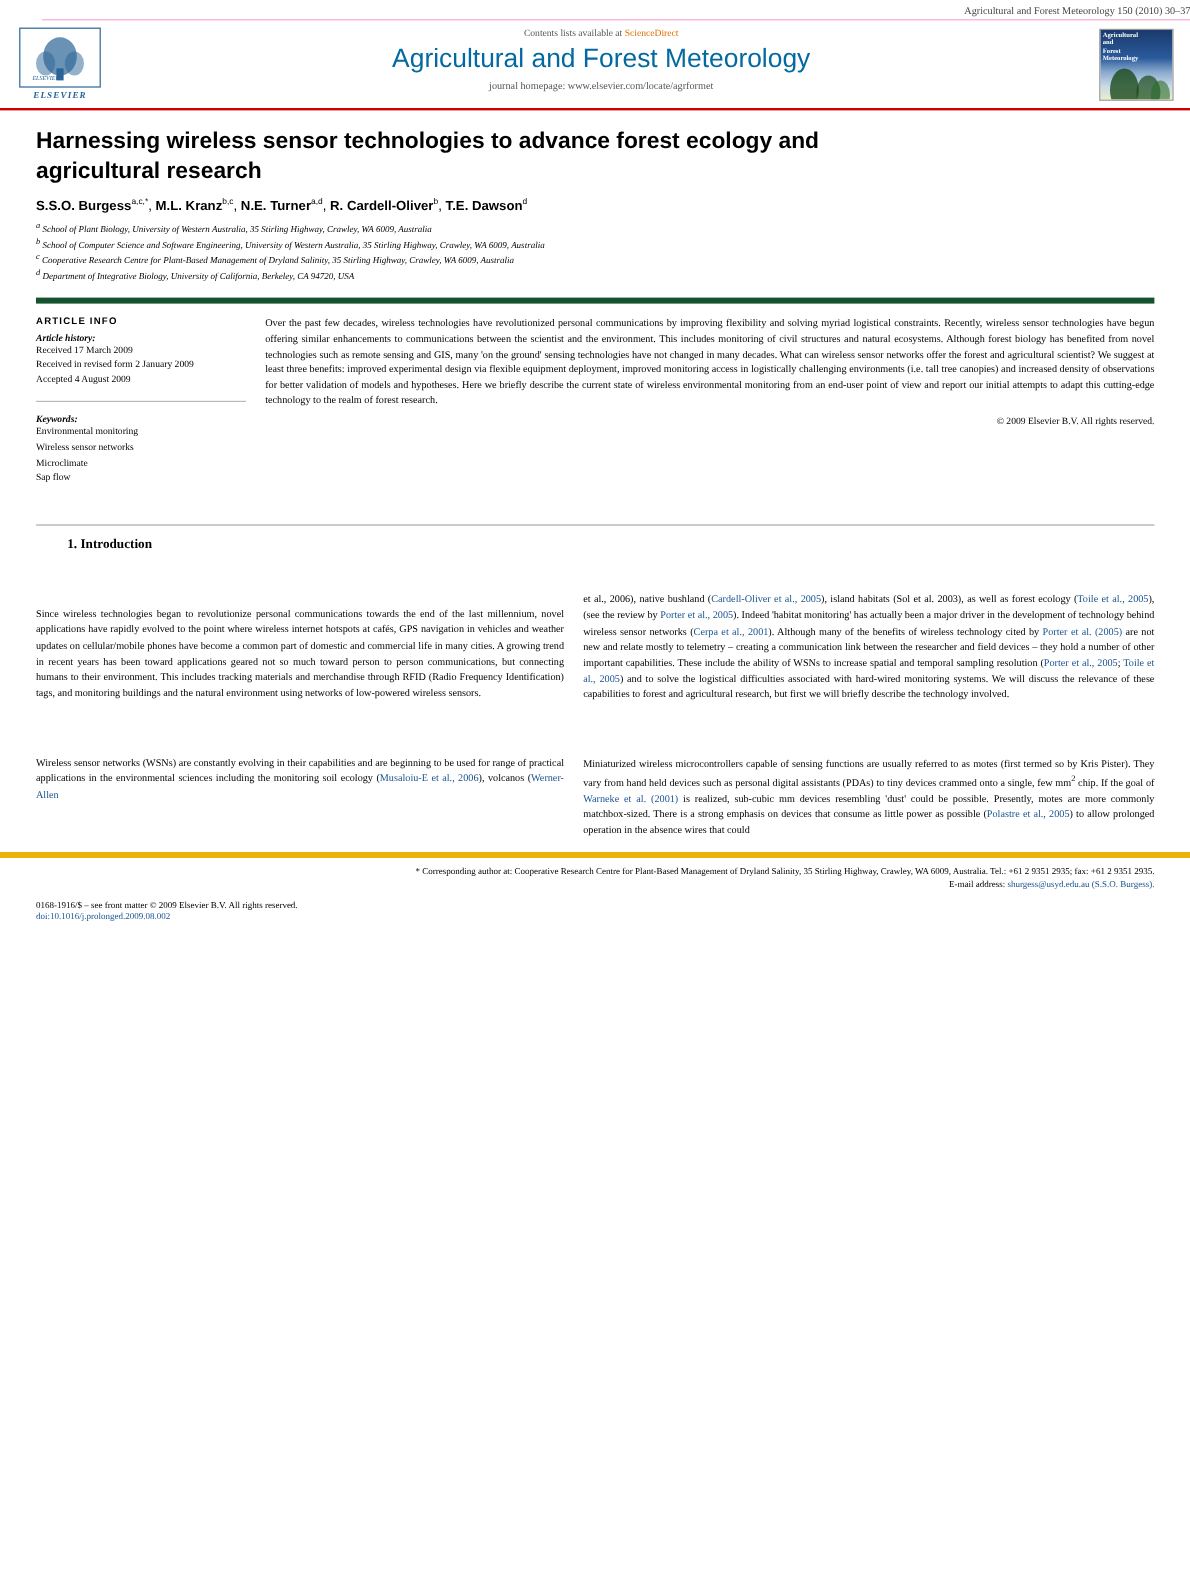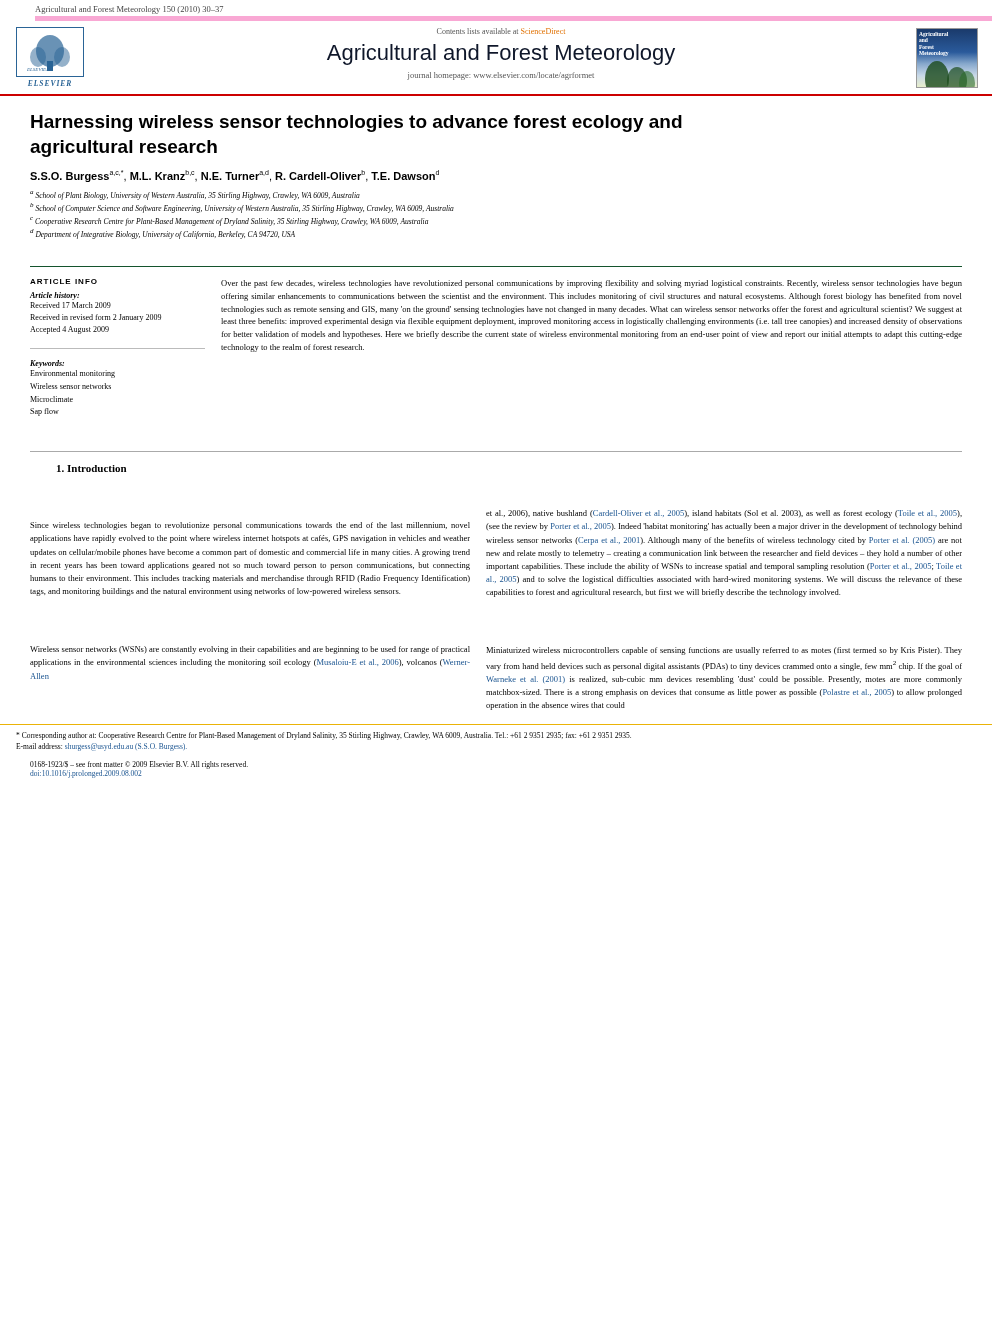--- a/index.html
+++ b/index.html
@@ -14,25 +14,25 @@
 
     .page-wrapper {
       width: 992px;
       min-height: 1323px;
       background: #fff;
       padding: 0;
     }
 
     
     .top-bar {
-      text-align: left;
+      text-align: right;
       font-size: 8.5px;
       color: #444;
       padding: 4px 0 2px 0;
-      border-bottom: 5px solid #f9a8d4;
+      border-bottom: 1px solid #f9a8d4;
       margin-left: 35px;
     }
 
     
     .journal-header {
       display: flex;
       align-items: stretch;
       border-bottom: 2px solid #c00;
       padding: 6px 10px 6px 10px;
       position: relative;
@@ -80,21 +80,21 @@
     }
 
     .sciencedirect-link a {
       color: #e07000;
       text-decoration: none;
     }
 
     .journal-main-title {
       font-size: 22px;
       font-weight: normal;
-      color: #0f172a;
+      color: #0369a1;
       font-family: Arial, sans-serif;
       line-height: 1.2;
       margin: 4px 0;
     }
 
     .journal-homepage {
       font-size: 8.5px;
       color: #555;
       margin-top: 3px;
     }
@@ -153,22 +153,22 @@
       font-weight: bold;
     }
 
     sup {
       font-size: 7px;
     }
 
     
     .affiliations {
       margin-bottom: 10px;
-      border-bottom: 1px solid #14532d;
-      padding-bottom: 26px;
+      border-bottom: 5px solid #14532d;
+      padding-bottom: 12px;
     }
 
     .affiliation {
       font-size: 7.5px;
       font-style: italic;
       color: #000;
       line-height: 1.4;
     }
 
     
@@ -276,22 +276,23 @@
       color: #000;
       line-height: 1.55;
       text-align: justify;
       margin-bottom: 8px;
       margin-top: 45px;
     }
 
     
     .footnote-area {
       padding: 6px 30px 4px 16px;
-      border-top: 1px solid #eab308;
+      border-top: 5px solid #eab308;
       margin-top: 4px;
+      text-align: right;
     }
 
     .footnote-text {
       font-size: 7.5px;
       color: #000;
       line-height: 1.4;
     }
 
     
     .bottom-bar {
@@ -403,20 +404,21 @@
             <div>Sap flow</div>
           </div>
         </div>
       </div>
 
       <div class="right-col">
         <div class="abstract-section">
           <div class="abstract-text">
             Over the past few decades, wireless technologies have revolutionized personal communications by improving flexibility and solving myriad logistical constraints. Recently, wireless sensor technologies have begun offering similar enhancements to communications between the scientist and the environment. This includes monitoring of civil structures and natural ecosystems. Although forest biology has benefited from novel technologies such as remote sensing and GIS, many 'on the ground' sensing technologies have not changed in many decades. What can wireless sensor networks offer the forest and agricultural scientist? We suggest at least three benefits: improved experimental design via flexible equipment deployment, improved monitoring access in logistically challenging environments (i.e. tall tree canopies) and increased density of observations for better validation of models and hypotheses. Here we briefly describe the current state of wireless environmental monitoring from an end-user point of view and report our initial attempts to adapt this cutting-edge technology to the realm of forest research.
           </div>
+          <div class="copyright-line">© 2009 Elsevier B.V. All rights reserved.</div>
         </div>
       </div>
 
     </div>
   </div>
 
   <hr style="border:none;border-top:1px solid #aaa;margin:10px 30px;">
 
   <div class="body-two-col">
 
@@ -445,20 +447,20 @@
     <div class="footnote-text">
       * Corresponding author at: Cooperative Research Centre for Plant-Based Management of Dryland Salinity, 35 Stirling Highway, Crawley, WA 6009, Australia. Tel.: +61 2 9351 2935; fax: +61 2 9351 2935.
     </div>
     <div class="footnote-text">
       <span>E-mail address:</span> <span style="color:#1a5490;">shurgess@usyd.edu.au (S.S.O. Burgess).</span>
     </div>
   </div>
 
   <div class="bottom-bar">
     <div>
-      <div class="issn-text">0168-1923/$ – see front matter © 2009 Elsevier B.V. All rights reserved.</div>
+      <div class="issn-text">0168-1916/$ – see front matter © 2009 Elsevier B.V. All rights reserved.</div>
       <div class="doi-text">
         <span style="color:#1a5490;">doi:10.1016/j.prolonged.2009.08.002</span>
       </div>
     </div>
   </div>
 
 </div>
 
 </body></html>

